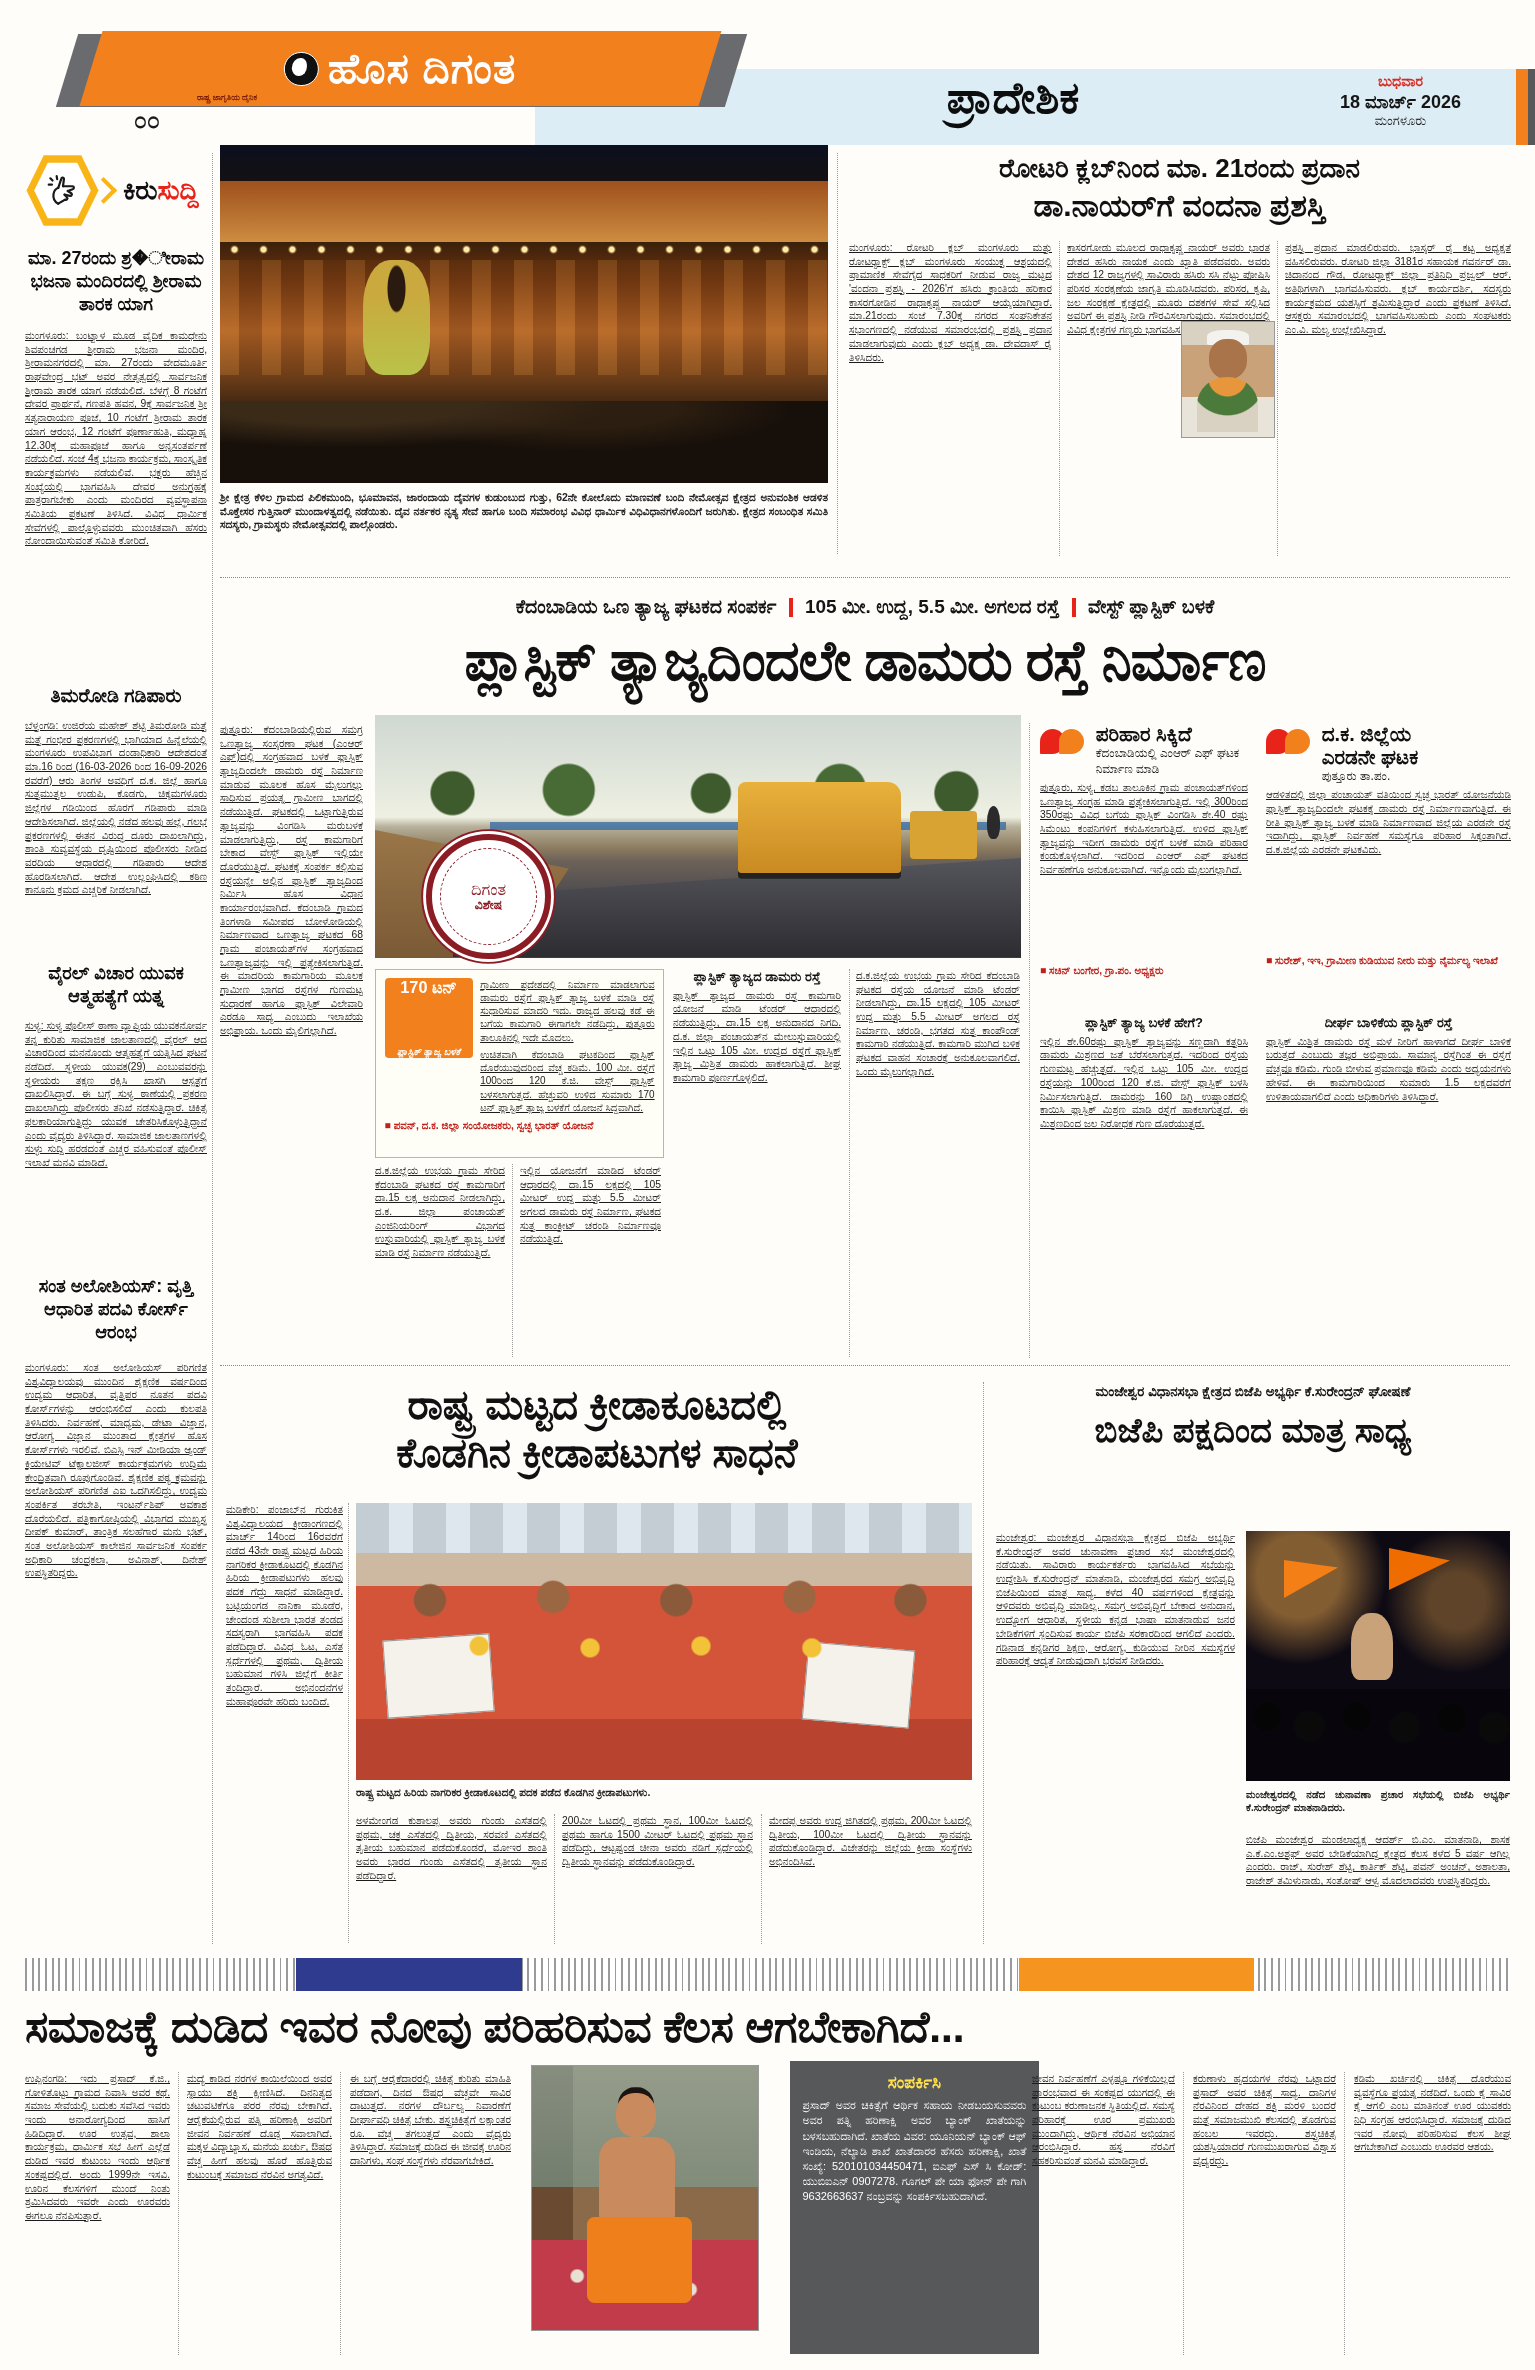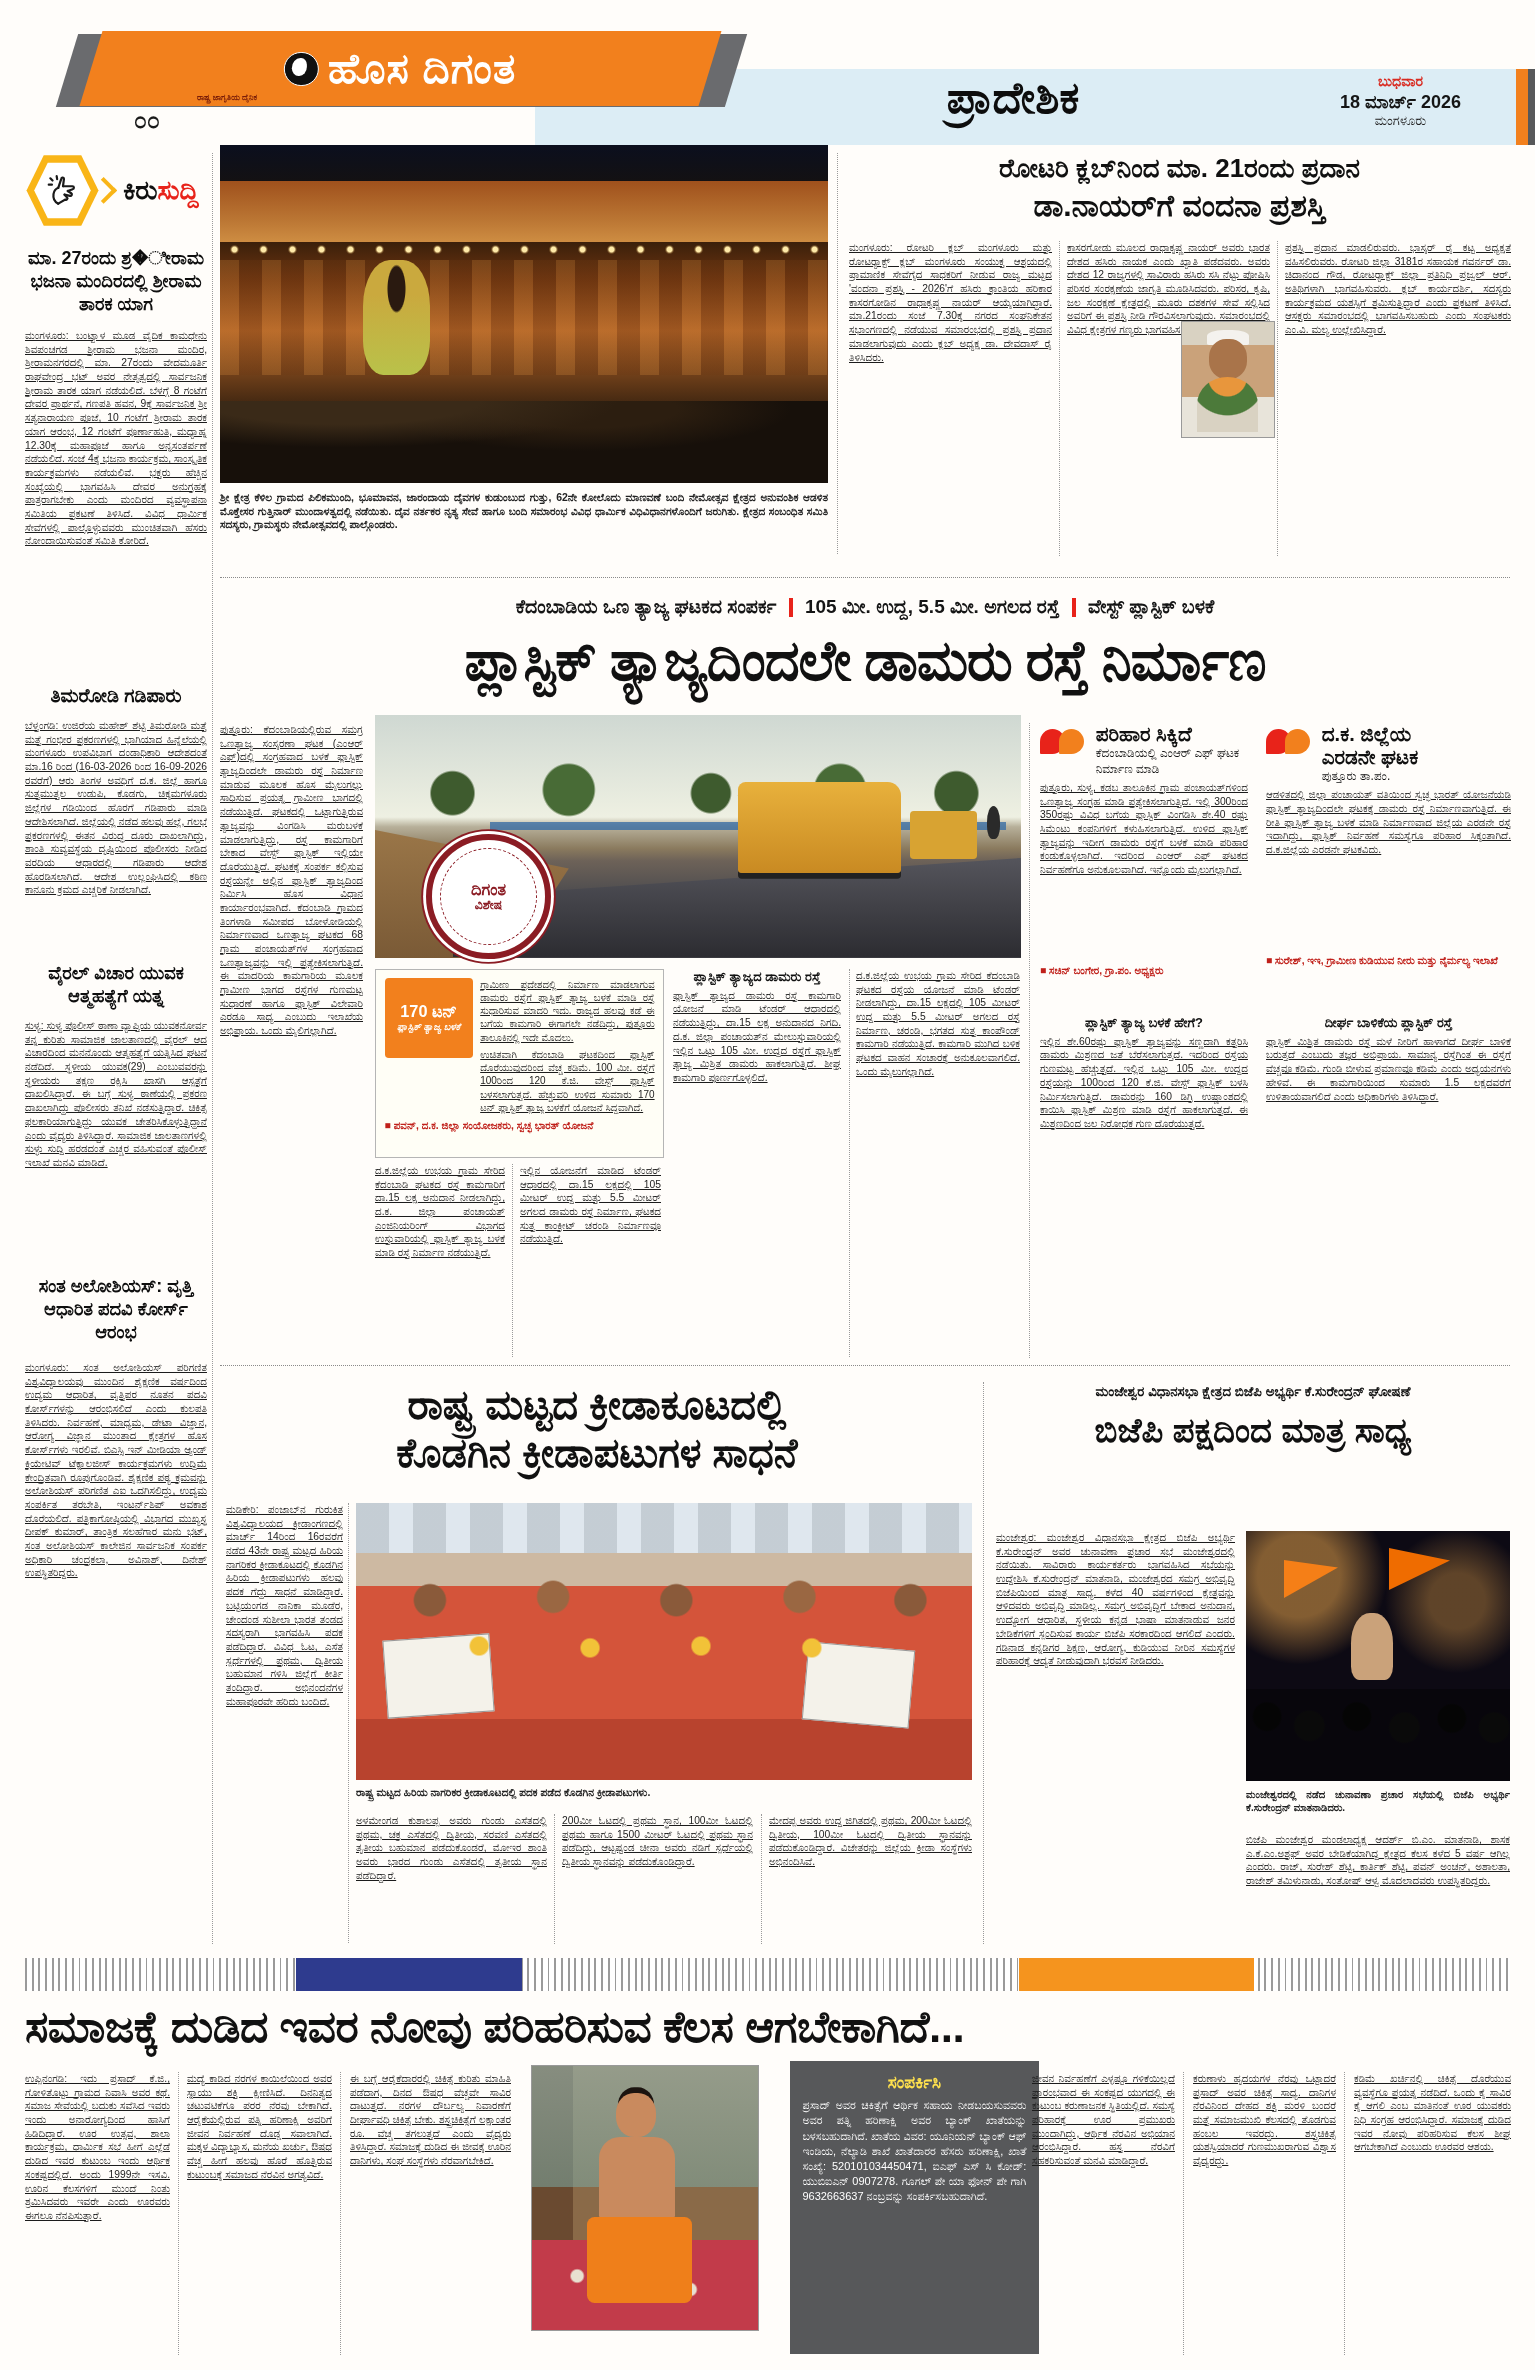--- a/index.html
+++ b/index.html
@@ -40,21 +40,21 @@
   .qmark i{position:absolute;width:25px;height:25px;border-radius:50% 50% 50% 4%;}
   .qmark i.r{left:0;top:5.7px;background:#e8231a;}
   .qmark i.o{left:19px;top:5.7px;background:#f2801d;}
   .qtitle{font-size:20px;font-weight:900;line-height:1.15;}
   .qlead{font-size:12px;font-weight:normal;line-height:1.3;}
   .qsign{color:#c0201a;font-weight:bold;font-size:10.3px;margin-top:5.7px;}
   .subhead{font-weight:800;font-size:13px;margin-bottom:3.8px;text-align:center;}
   
   .stamp{border-radius:50%;background:#fff;border:6.7px solid #8b1c24;box-shadow:0 0 0 2.9px #fff,0 0 0 4.8px #8b1c24;display:flex;flex-direction:column;align-items:center;justify-content:center;}
   .stamp-in{border:1.9px dashed #8b1c24;border-radius:50%;width:84%;height:84%;display:flex;flex-direction:column;align-items:center;justify-content:center;}
-  .stamp .s1{color:#8b1c24;font-weight:700;font-size:16.3px;line-height:1.05;}
+  .stamp .s1{color:#8b1c24;font-weight:400;font-size:16.3px;line-height:1.05;}
   .stamp .s2{color:#8b1c24;font-weight:bold;font-size:12.4px;}
   
   .tonbadge{background:#f2801d;color:#fff;text-align:center;display:flex;flex-direction:column;justify-content:center;border-radius:3.8px;}
   .tonval{font-size:16.3px;font-weight:900;}
   .tonlab{font-size:9.6px;font-weight:bold;line-height:1.2;font-style:italic;}
   .hbox{border:1px solid #b5b5b5;background:#fffef6;padding:7.6px 8.6px;}
   .contact{background:#57585a;color:#fff;padding:11.5px 12.4px;}
   .contact-title{color:#ffe14d;font-weight:900;font-size:17px;text-align:center;margin-bottom:5.7px;}
   .contact-body{font-size:11px;line-height:1.38;text-align:justify;}
   
@@ -176,21 +176,21 @@
   </div>
 
   <div class="abs stamp" style="left:426px;top:834px;width:113px;height:113px;">
     <div class="stamp-in">
       <span class="s1">ದಿಗಂತ</span>
       <span class="s2">ವಿಶೇಷ</span>
     </div>
   </div>
 
   <div class="abs hbox" style="left:375px;top:969px;width:270px;height:172px;">
-    <div class="tonbadge" style="float:left;width:88px;height:80px;margin:0 7.6px 3.8px 0;">
+    <div class="tonbadge" style="float:left;width:88px;height:80px;margin:0 7.6px 3.8px 0;justify-content:space-between;">
       <span class="tonval">170 ಟನ್</span>
       <span class="tonlab">ಪ್ಲಾಸ್ಟಿಕ್ ತ್ಯಾಜ್ಯ ಬಳಕೆ</span>
     </div>
     <div class="bt" style="font-size:10px;">ಗ್ರಾಮೀಣ ಪ್ರದೇಶದಲ್ಲಿ ನಿರ್ಮಾಣ ಮಾಡಲಾಗುವ ಡಾಮರು ರಸ್ತೆಗೆ ಪ್ಲಾಸ್ಟಿಕ್ ತ್ಯಾಜ್ಯ ಬಳಕೆ ಮಾಡಿ ರಸ್ತೆ ಸುಧಾರಿಸುವ ಮಾದರಿ ಇದು. ರಾಜ್ಯದ ಹಲವು ಕಡೆ ಈ ಬಗೆಯ ಕಾಮಗಾರಿ ಈಗಾಗಲೇ ನಡೆದಿದ್ದು, ಪುತ್ತೂರು ತಾಲೂಕಿನಲ್ಲಿ ಇದೇ ಮೊದಲು.</div>
     <div class="bt" style="font-size:10px;margin-top:3.8px;">ಉಚಿತವಾಗಿ ಕೆದಂಬಾಡಿ ಘಟಕದಿಂದ ಪ್ಲಾಸ್ಟಿಕ್ ದೊರೆಯುವುದರಿಂದ ವೆಚ್ಚ ಕಡಿಮೆ. 100 ಮೀ. ರಸ್ತೆಗೆ 100ರಿಂದ 120 ಕೆ.ಜಿ. ವೇಸ್ಟ್ ಪ್ಲಾಸ್ಟಿಕ್ ಬಳಸಲಾಗುತ್ತದೆ. ಹೆಚ್ಚುವರಿ ಉಳಿದ ಸುಮಾರು 170 ಟನ್ ಪ್ಲಾಸ್ಟಿಕ್ ತ್ಯಾಜ್ಯ ಬಳಕೆಗೆ ಯೋಜನೆ ಸಿದ್ಧವಾಗಿದೆ.</div>
     <div class="qsign">■ ಪವನ್, ದ.ಕ. ಜಿಲ್ಲಾ ಸಂಯೋಜಕರು, ಸ್ವಚ್ಛ ಭಾರತ್ ಯೋಜನೆ</div>
   </div>
   <div class="abs bt" style="left:375px;top:1164px;width:130px;height:193px;">ದ.ಕ.ಜಿಲ್ಲೆಯ ಉಭಯ ಗ್ರಾಮ ಸೇರಿದ ಕೆದಂಬಾಡಿ ಘಟಕದ ರಸ್ತೆ ಕಾಮಗಾರಿಗೆ ದಾ.15 ಲಕ್ಷ ಅನುದಾನ ನೀಡಲಾಗಿದ್ದು, ದ.ಕ. ಜಿಲ್ಲಾ ಪಂಚಾಯತ್ ಎಂಜಿನಿಯರಿಂಗ್ ವಿಭಾಗದ ಉಸ್ತುವಾರಿಯಲ್ಲಿ ಪ್ಲಾಸ್ಟಿಕ್ ತ್ಯಾಜ್ಯ ಬಳಕೆ ಮಾಡಿ ರಸ್ತೆ ನಿರ್ಮಾಣ ನಡೆಯುತ್ತಿದೆ.</div>
   <div class="abs vsep" style="left:512px;top:1164px;height:193px;"></div>
   <div class="abs bt" style="left:520px;top:1164px;width:141px;height:193px;">ಇಲ್ಲಿನ ಯೋಜನೆಗೆ ಮಾಡಿದ ಟೆಂಡರ್ ಆಧಾರದಲ್ಲಿ ದಾ.15 ಲಕ್ಷದಲ್ಲಿ 105 ಮೀಟರ್ ಉದ್ದ ಮತ್ತು 5.5 ಮೀಟರ್ ಅಗಲದ ಡಾಮರು ರಸ್ತೆ ನಿರ್ಮಾಣ, ಘಟಕದ ಸುತ್ತ ಕಾಂಕ್ರೀಟ್ ಚರಂಡಿ ನಿರ್ಮಾಣವೂ ನಡೆಯುತ್ತಿದೆ.</div>

